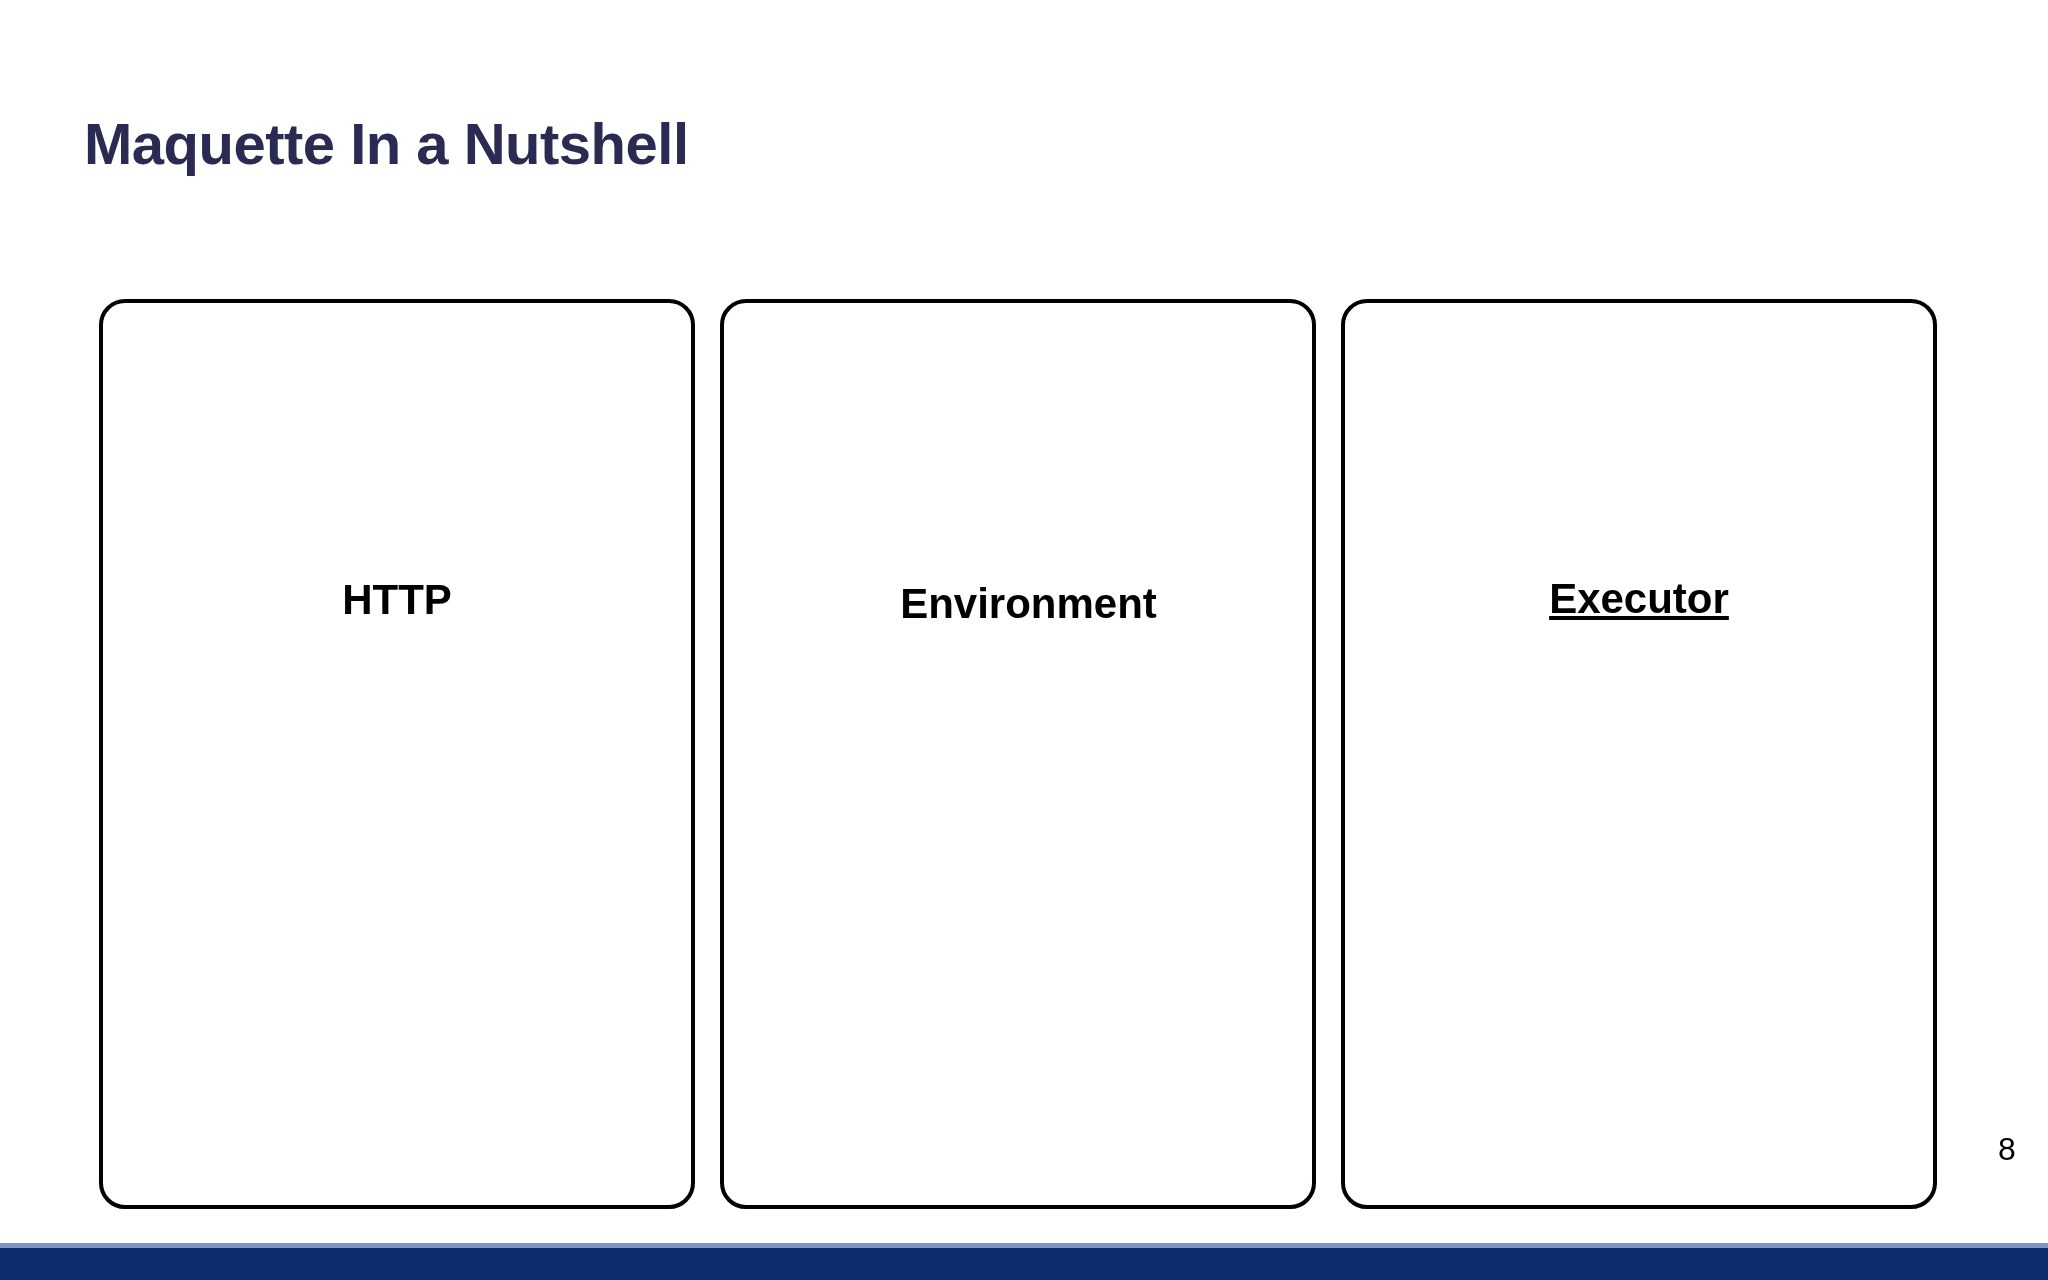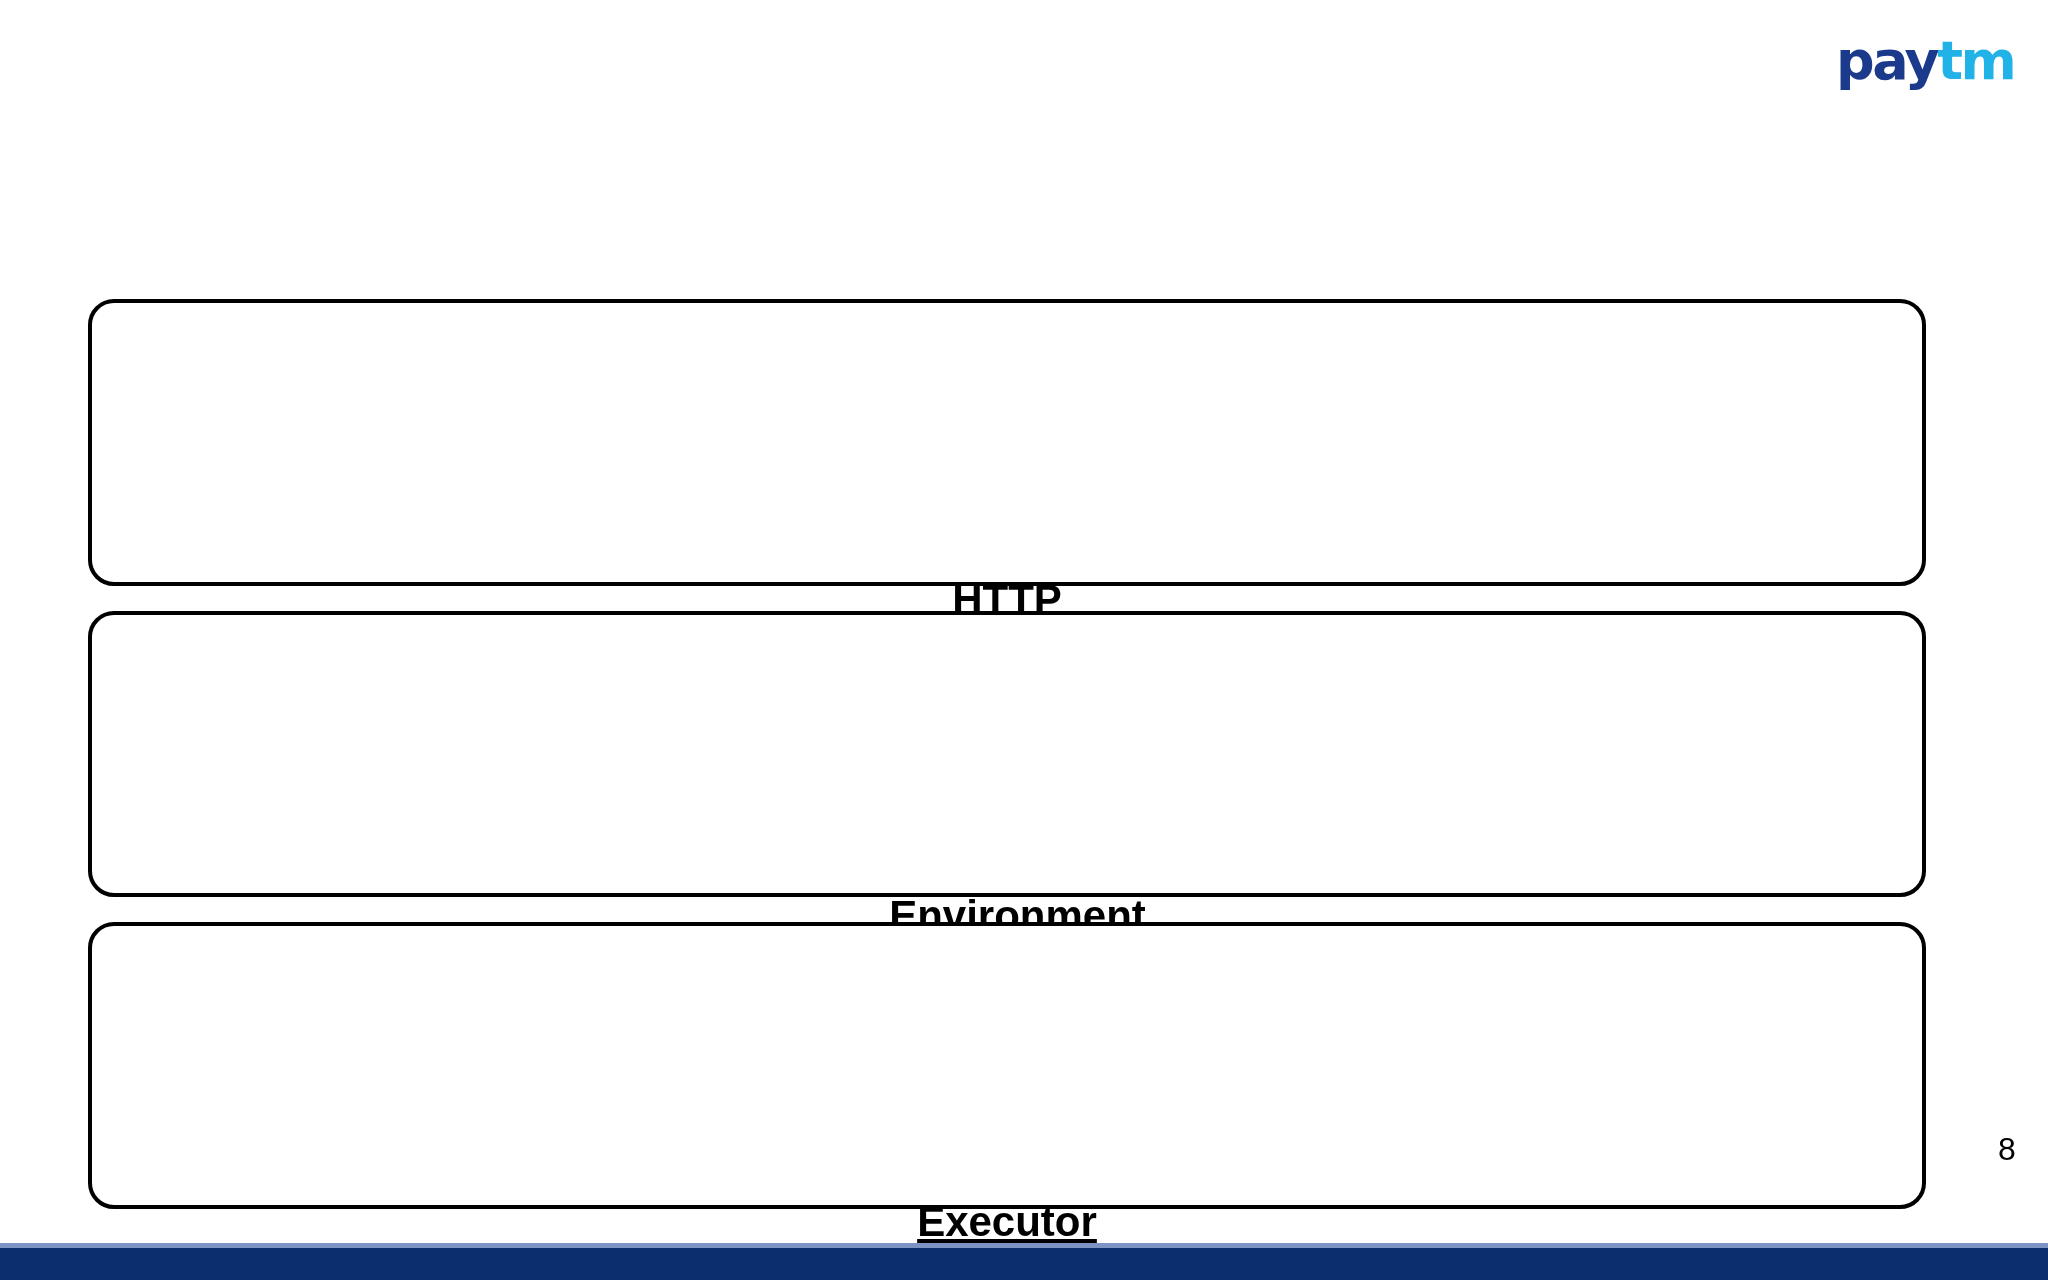--- a/index.html
+++ b/index.html
@@ -54,27 +54,26 @@
     font-weight: 700;
     color: #2A2A52;
     letter-spacing: -0.5px;
     white-space: nowrap;
     line-height: 1.05;
   }
 
   
   .boxes {
     position: absolute;
-    left: 88px;
+    left: 99px;
     top: 299px;
     width: 1838px;
     height: 910px;
     display: flex;
     gap: 25px;
-    flex-direction: column;
   }
   .box {
     flex: 1 1 0;
     border: 4px solid #000000;
     border-radius: 26px;
     background: #ffffff;
     position: relative;
     box-sizing: border-box;
   }
   .box-label {
@@ -121,24 +120,22 @@
     width: 2048px;
     height: 32px;
     background: #0C2D6E;
   }
 </style>
 </head>
 <body>
 
 <div class="slide">
 
-  <div class="logo">
-    <span class="logo-text"><span class="logo-pay">pay</span><span class="logo-tm">tm</span></span>
-  </div>
 
+  <div class="title">Maquette In a Nutshell</div>
 
   <div class="boxes">
 
     <div class="box box-1">
       <div class="box-label">HTTP</div>
     </div>
 
     <div class="box box-2">
       <div class="box-label">Environment</div>
     </div>

